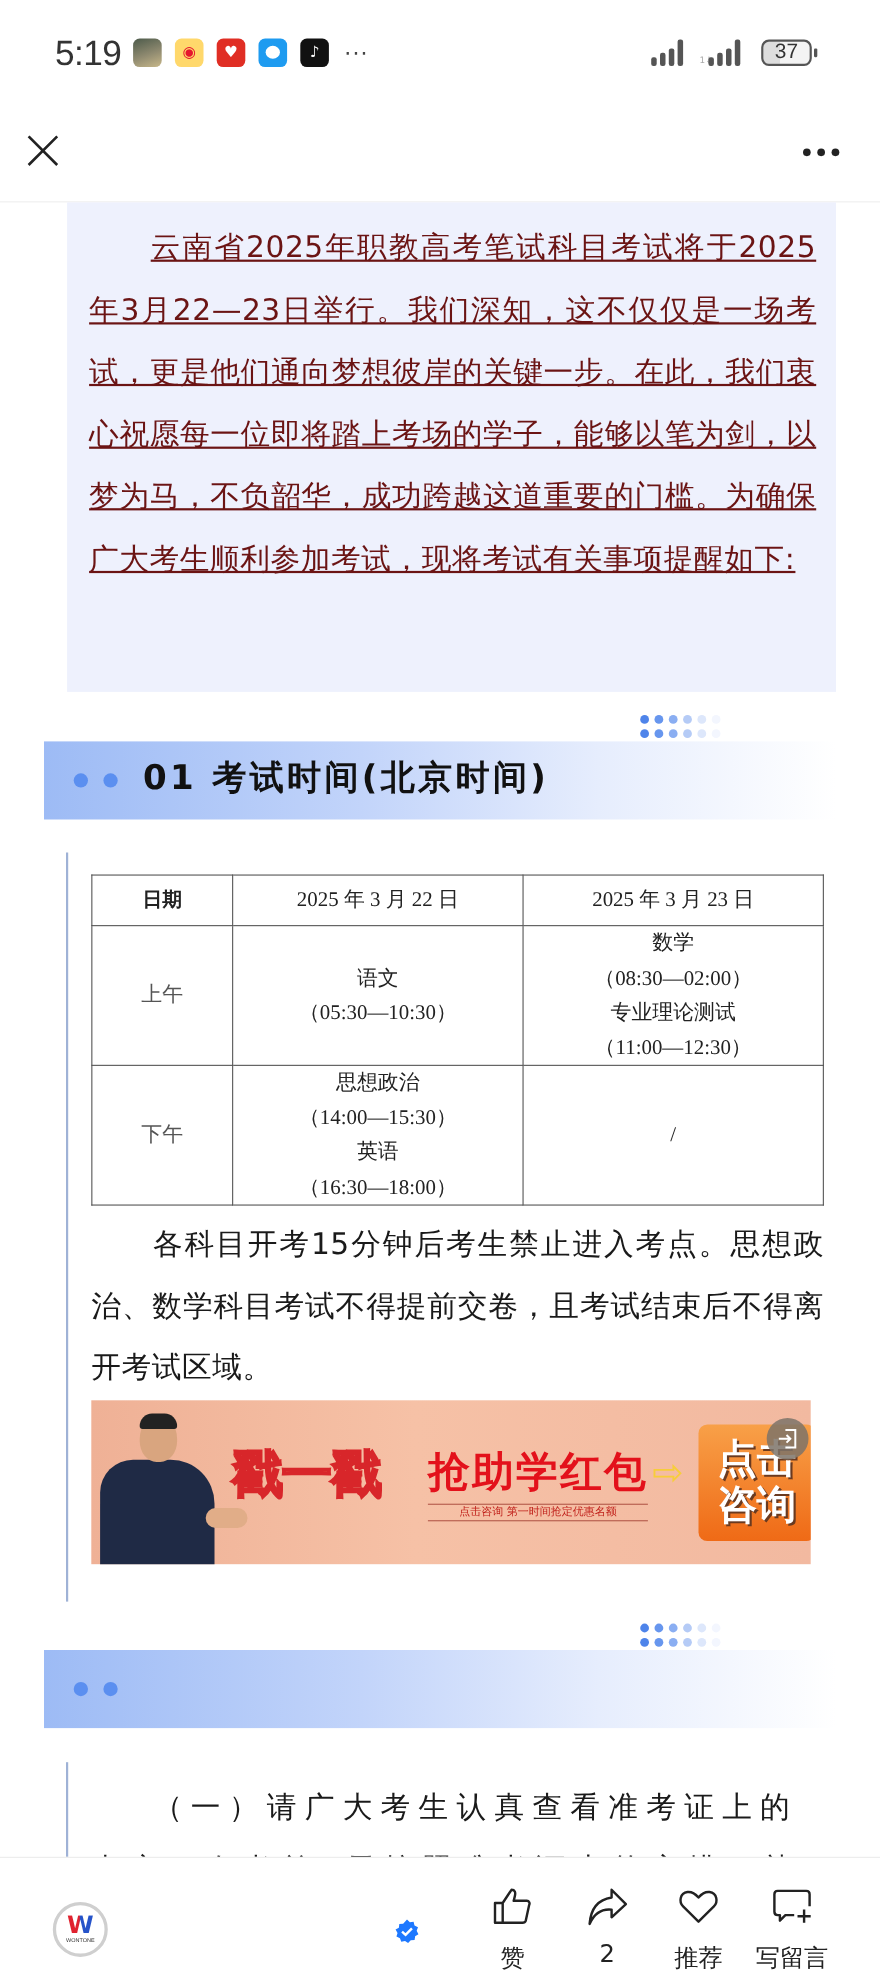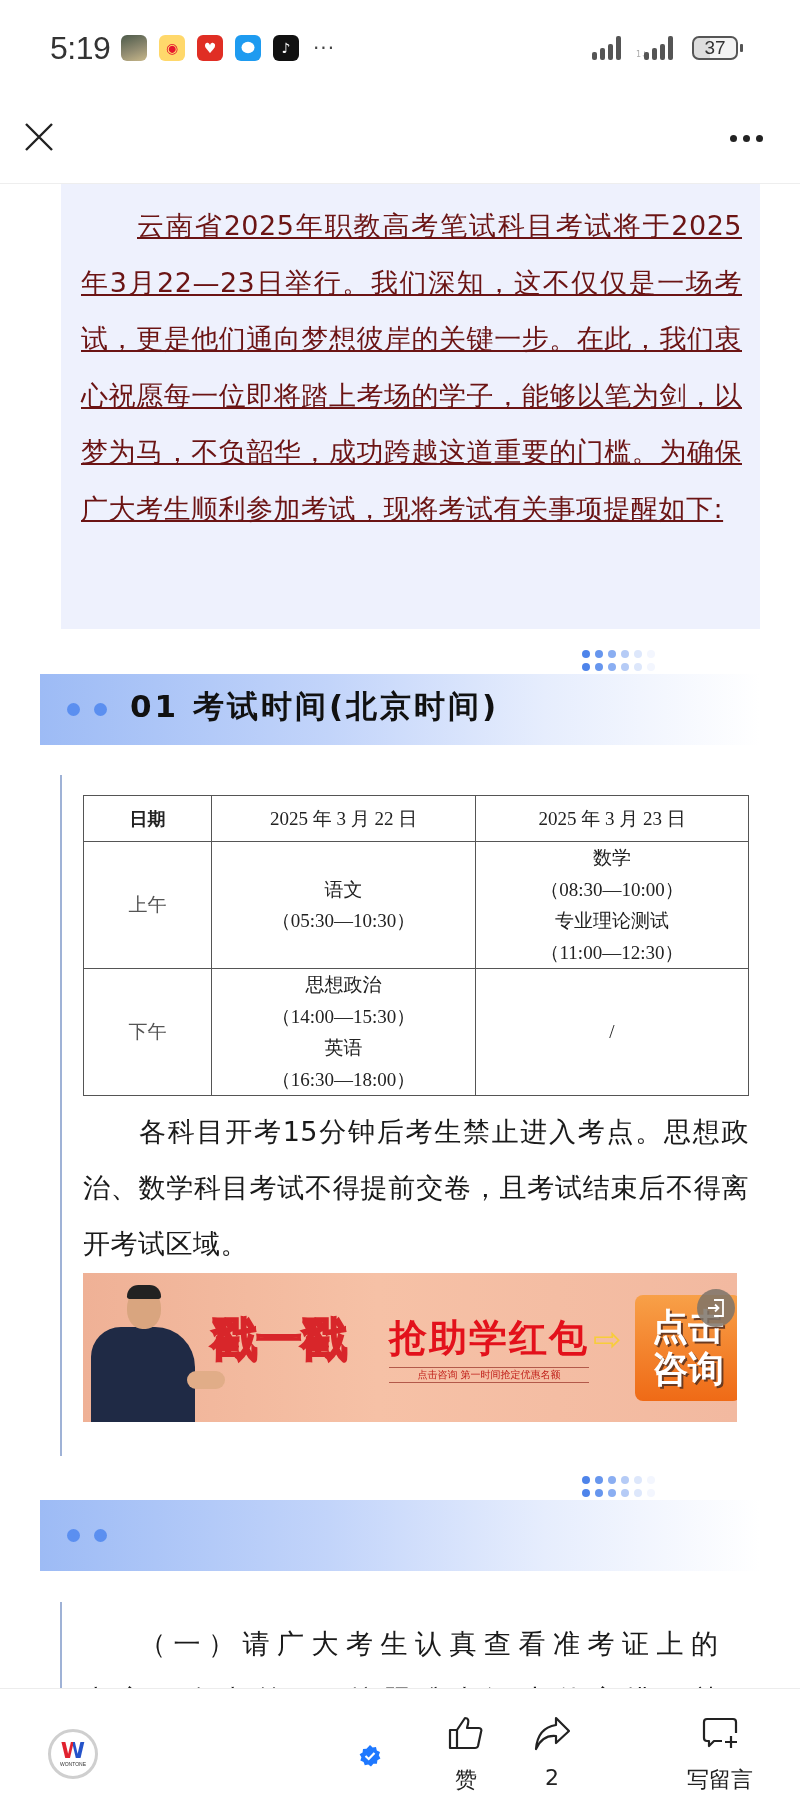--- a/index.html
+++ b/index.html
@@ -186,21 +186,21 @@
     <th>2025 年 3 月 23 日</th>
   </tr>
   <tr class="r1">
     <td class="period c0">上午</td>
     <td class="c1">
       <span class="cell-line">语文</span>
       <span class="cell-line">（05:30—10:30）</span>
     </td>
     <td>
       <span class="cell-line">数学</span>
-      <span class="cell-line">（08:30—10:00）</span>
+      <span class="cell-line">（08:30—02:00）</span>
       <span class="cell-line">专业理论测试</span>
       <span class="cell-line">（11:00—12:30）</span>
     </td>
   </tr>
   <tr class="r2">
     <td class="period c0">下午</td>
     <td class="c1">
       <span class="cell-line">思想政治</span>
       <span class="cell-line">（14:00—15:30）</span>
       <span class="cell-line">英语</span>
@@ -291,20 +291,26 @@
       <path d="M4 17 H11 V35 H4 Z M11 17 L19 5 C22 5 23 7 22 11 L21 15 H33 C35 15 36 17 35 19 L32 33 C31.5 34.5 30.5 35 29 35 H11" stroke="#222" stroke-width="2.2" fill="none" stroke-linejoin="round"></path>
     </svg>
     <span class="action-label">赞</span>
   </div>
   <div class="action" style="left:512px;">
     <svg viewBox="0 0 40 40">
       <path d="M24 5 L37 18 L24 30 V23 C14 22 8 27 4 36 C5 23 11 14 24 12 Z" stroke="#222" stroke-width="2.2" fill="none" stroke-linejoin="round"></path>
     </svg>
     <span class="action-label">2</span>
   </div>
+  <div class="action" style="left:595px;">
+    <svg viewBox="0 0 40 40">
+      <path d="M20 34 L6 20 C2 16 3 8 10 7 C14 6.5 17 8.5 20 12 C23 8.5 26 6.5 30 7 C37 8 38 16 34 20 Z" stroke="#222" stroke-width="2.2" fill="none" stroke-linejoin="round"></path>
+    </svg>
+    <span class="action-label">推荐</span>
+  </div>
   <div class="action" style="left:680px;">
     <svg viewBox="0 0 40 40">
       <path d="M22 28 H14 L9 33 V28 H7 C5 28 4 27 4 25 V9 C4 7 5 6 7 6 H33 C35 6 36 7 36 9 V20" stroke="#222" stroke-width="2.2" fill="none" stroke-linejoin="round"></path>
       <path d="M31 23 V35 M25 29 H37" stroke="#222" stroke-width="2.2"></path>
     </svg>
     <span class="action-label">写留言</span>
   </div>
 </div>
 
 </body></html>

